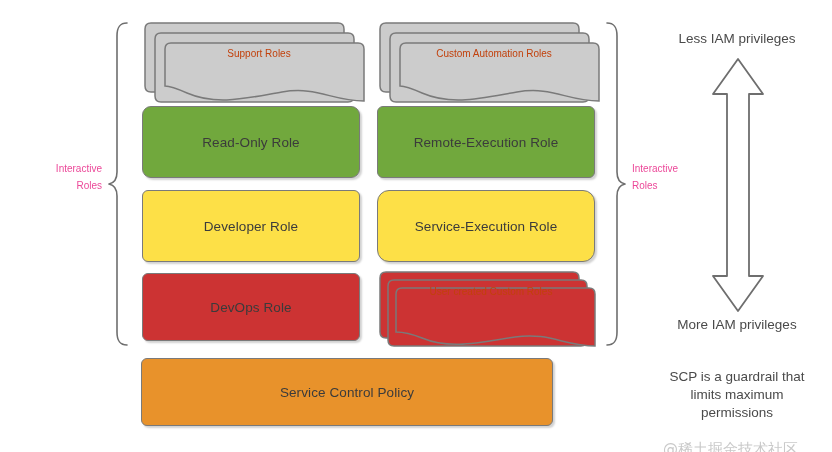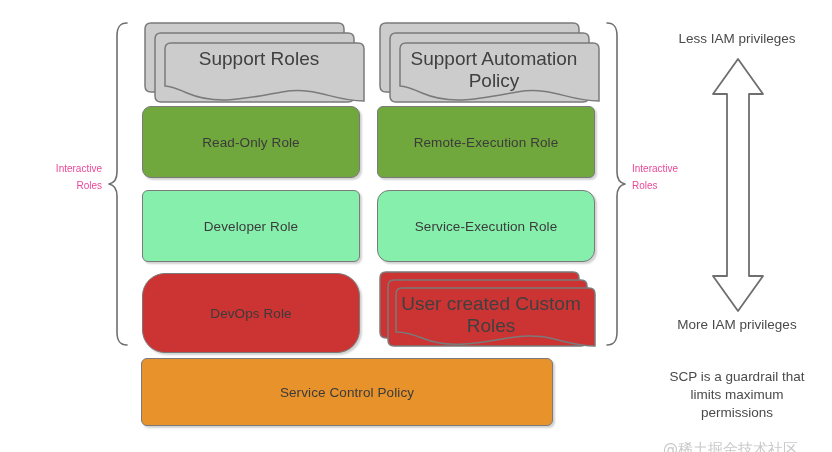--- a/index.html
+++ b/index.html
@@ -24,35 +24,35 @@
     border-radius: 6px;
     display: flex;
     align-items: center;
     justify-content: center;
     font-size: 13.5px;
     color: #3b3b3b;
     letter-spacing: .1px;
     box-shadow: 2px 2px 2px rgba(0,0,0,0.18);
   }
   .green  { background: #71A83D; }
-  .yellow { background: #86efac; }
+  .yellow { background: #fde047; }
   .red    { background: #CC3333; }
   .orange { background: #E8922B; }
 
   
   .stack {
     position: absolute;
   }
   .stack svg { display: block; overflow: visible; }
   .stack .stack-label {
     position: absolute;
     left: 0; right: 0;
     text-align: center;
-    font-size: 19px;
-    color: #404040;
+    font-size: 10px;
+    color: #c2410c;
     pointer-events: none;
   }
 
   
   .brace { position: absolute; }
   .brace svg { display: block; }
 
   .side-label {
     position: absolute;
     font-size: 10px;
@@ -131,51 +131,51 @@
 
   <div class="stack" style="left:377px; top:20px; width:222px; height:78px;">
     <svg width="232" height="88" viewBox="0 0 232 88">
       <path d="M3 9 Q3 3 9 3 L196 3 Q202 3 202 9 L202 66 Q202 72 196 72 L9 72 Q3 72 3 66 Z" fill="#CCCCCC" stroke="#7a7a7a" stroke-width="1.5"></path>
       <path d="M13 19 Q13 13 19 13 L206 13 Q212 13 212 19 L212 76 Q212 82 206 82 L19 82 Q13 82 13 76 Z" fill="#CCCCCC" stroke="#7a7a7a" stroke-width="1.5"></path>
       <path d="M23 29 Q23 23 29 23 L216 23 Q222 23 222 29 L222 81
                C190 81 175 66 140 72
                C105 78 75 86 45 73
                C36 69 29 66 23 66 Z" fill="#CCCCCC" stroke="#7a7a7a" stroke-width="1.5"></path>
     </svg>
-    <div class="stack-label" style="top:28px; left:22px; right:10px;">Support Automation Policy</div>
+    <div class="stack-label" style="top:28px; left:22px; right:10px;">Custom Automation Roles</div>
   </div>
 
   <div class="role-box green" style="left:142px; top:106px; width:218px; height:72px;border-radius:9px;">
     <span>Read-Only Role</span>
   </div>
   <div class="role-box green" style="left:377px; top:106px; width:218px; height:72px;">
     <span>Remote-Execution Role</span>
   </div>
 
   <div class="role-box yellow" style="left:142px; top:190px; width:218px; height:72px;">
     <span>Developer Role</span>
   </div>
   <div class="role-box yellow" style="left:377px; top:190px; width:218px; height:72px;border-radius:12px;">
     <span>Service-Execution Role</span>
   </div>
 
-  <div class="role-box red" style="left:142px; top:273px; width:218px; height:80px;border-radius:23px;">
+  <div class="role-box red" style="left:142px; top:273px; width:218px; height:68px;">
     <span>DevOps Role</span>
   </div>
 
   <div class="stack" style="left:377px; top:270px; width:218px; height:74px;">
     <svg width="228" height="84" viewBox="0 0 228 84">
       <path d="M3 8 Q3 2 9 2 L196 2 Q202 2 202 8 L202 62 Q202 68 196 68 L9 68 Q3 68 3 62 Z" fill="#CC3333" stroke="#7a7a7a" stroke-width="1.5"></path>
       <path d="M11 16 Q11 10 17 10 L204 10 Q210 10 210 16 L210 70 Q210 76 204 76 L17 76 Q11 76 11 70 Z" fill="#CC3333" stroke="#7a7a7a" stroke-width="1.5"></path>
       <path d="M19 24 Q19 18 25 18 L212 18 Q218 18 218 24 L218 76
                C188 76 172 62 138 67
                C104 72 74 80 45 68
                C35 64 25 62 19 62 Z" fill="#CC3333" stroke="#7a7a7a" stroke-width="1.5"></path>
     </svg>
-    <div class="stack-label" style="top:23px; left:18px; right:8px;">User created Custom Roles</div>
+    <div class="stack-label" style="top:16px; left:18px; right:8px;">User created Custom Roles</div>
   </div>
 
   <div class="role-box orange" style="left:141px; top:358px; width:412px; height:68px;">
     <span>Service Control Policy</span>
   </div>
 
   <div class="axis-caption" style="left:637px; top:30px;">Less IAM privileges</div>
 
   <div class="arrow-wrap" style="left:706px; top:56px;">
     <svg width="64" height="258" viewBox="0 0 64 258">

